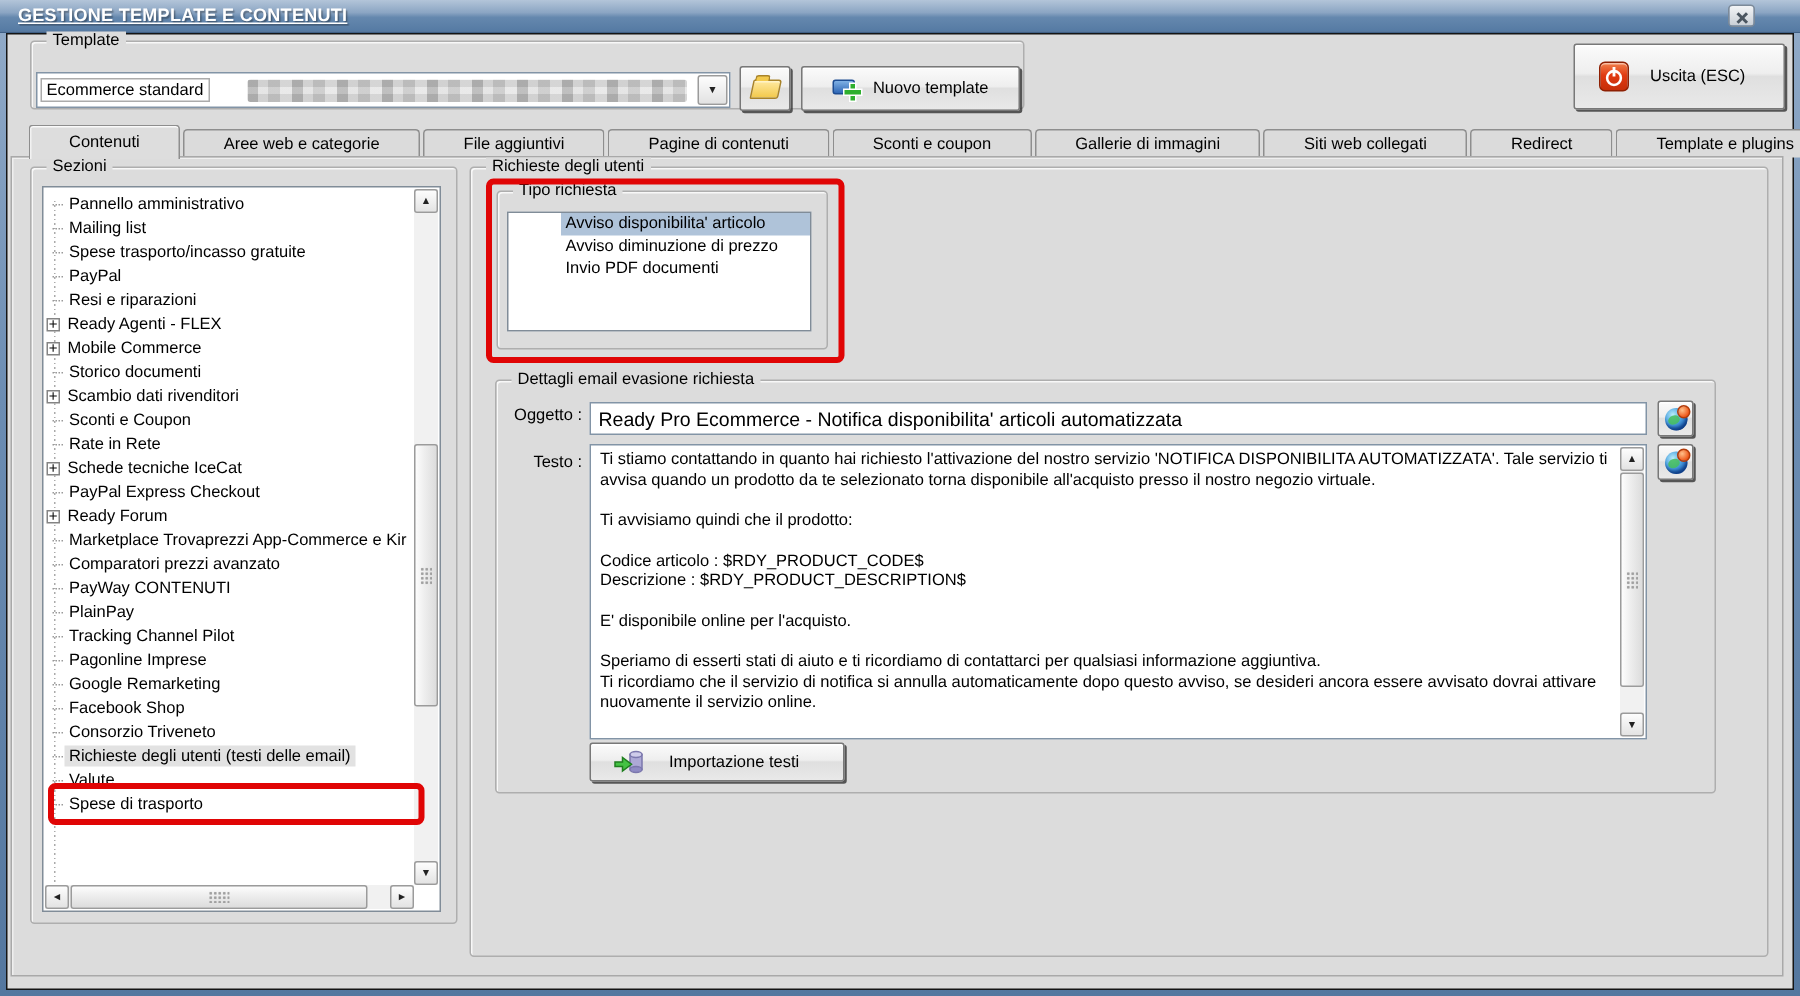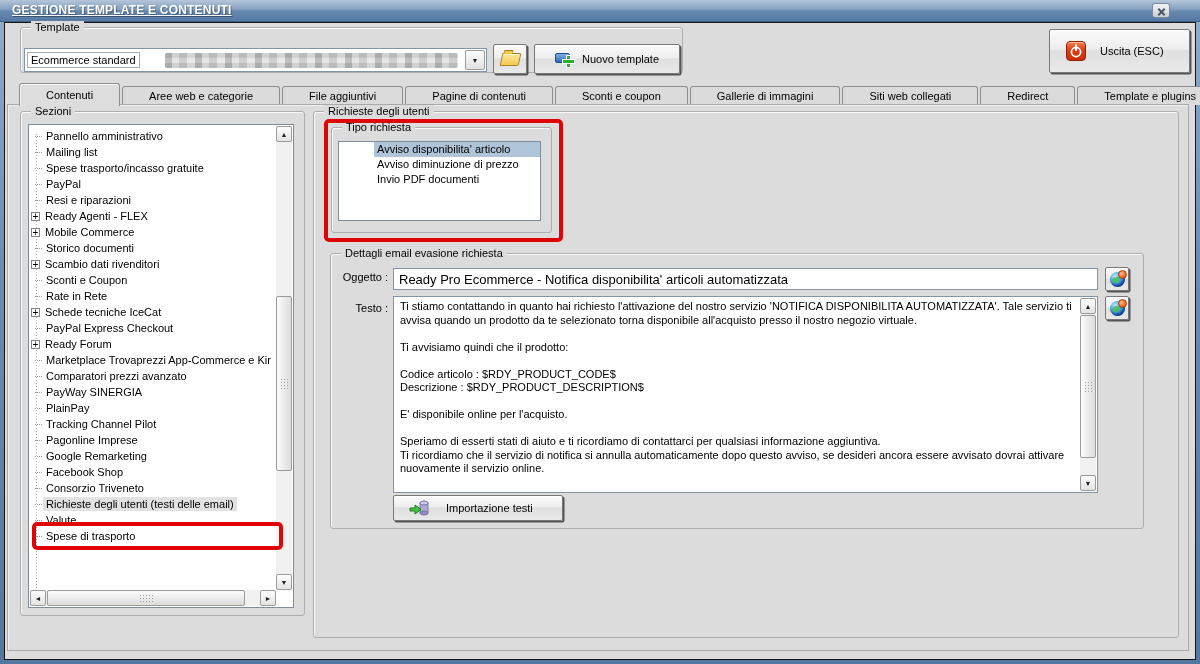--- a/index.html
+++ b/index.html
@@ -248,21 +248,21 @@
           <div class="trow">
             <span class="stub"></span>
             <span class="tlabel">Marketplace Trovaprezzi App-Commerce e Kir</span>
           </div>
           <div class="trow">
             <span class="stub"></span>
             <span class="tlabel">Comparatori prezzi avanzato</span>
           </div>
           <div class="trow">
             <span class="stub"></span>
-            <span class="tlabel">PayWay SINERGIA</span>
+            <span class="tlabel">PayWay CONTENUTI</span>
           </div>
           <div class="trow">
             <span class="stub"></span>
             <span class="tlabel">PlainPay</span>
           </div>
           <div class="trow">
             <span class="stub"></span>
             <span class="tlabel">Tracking Channel Pilot</span>
           </div>
           <div class="trow">

